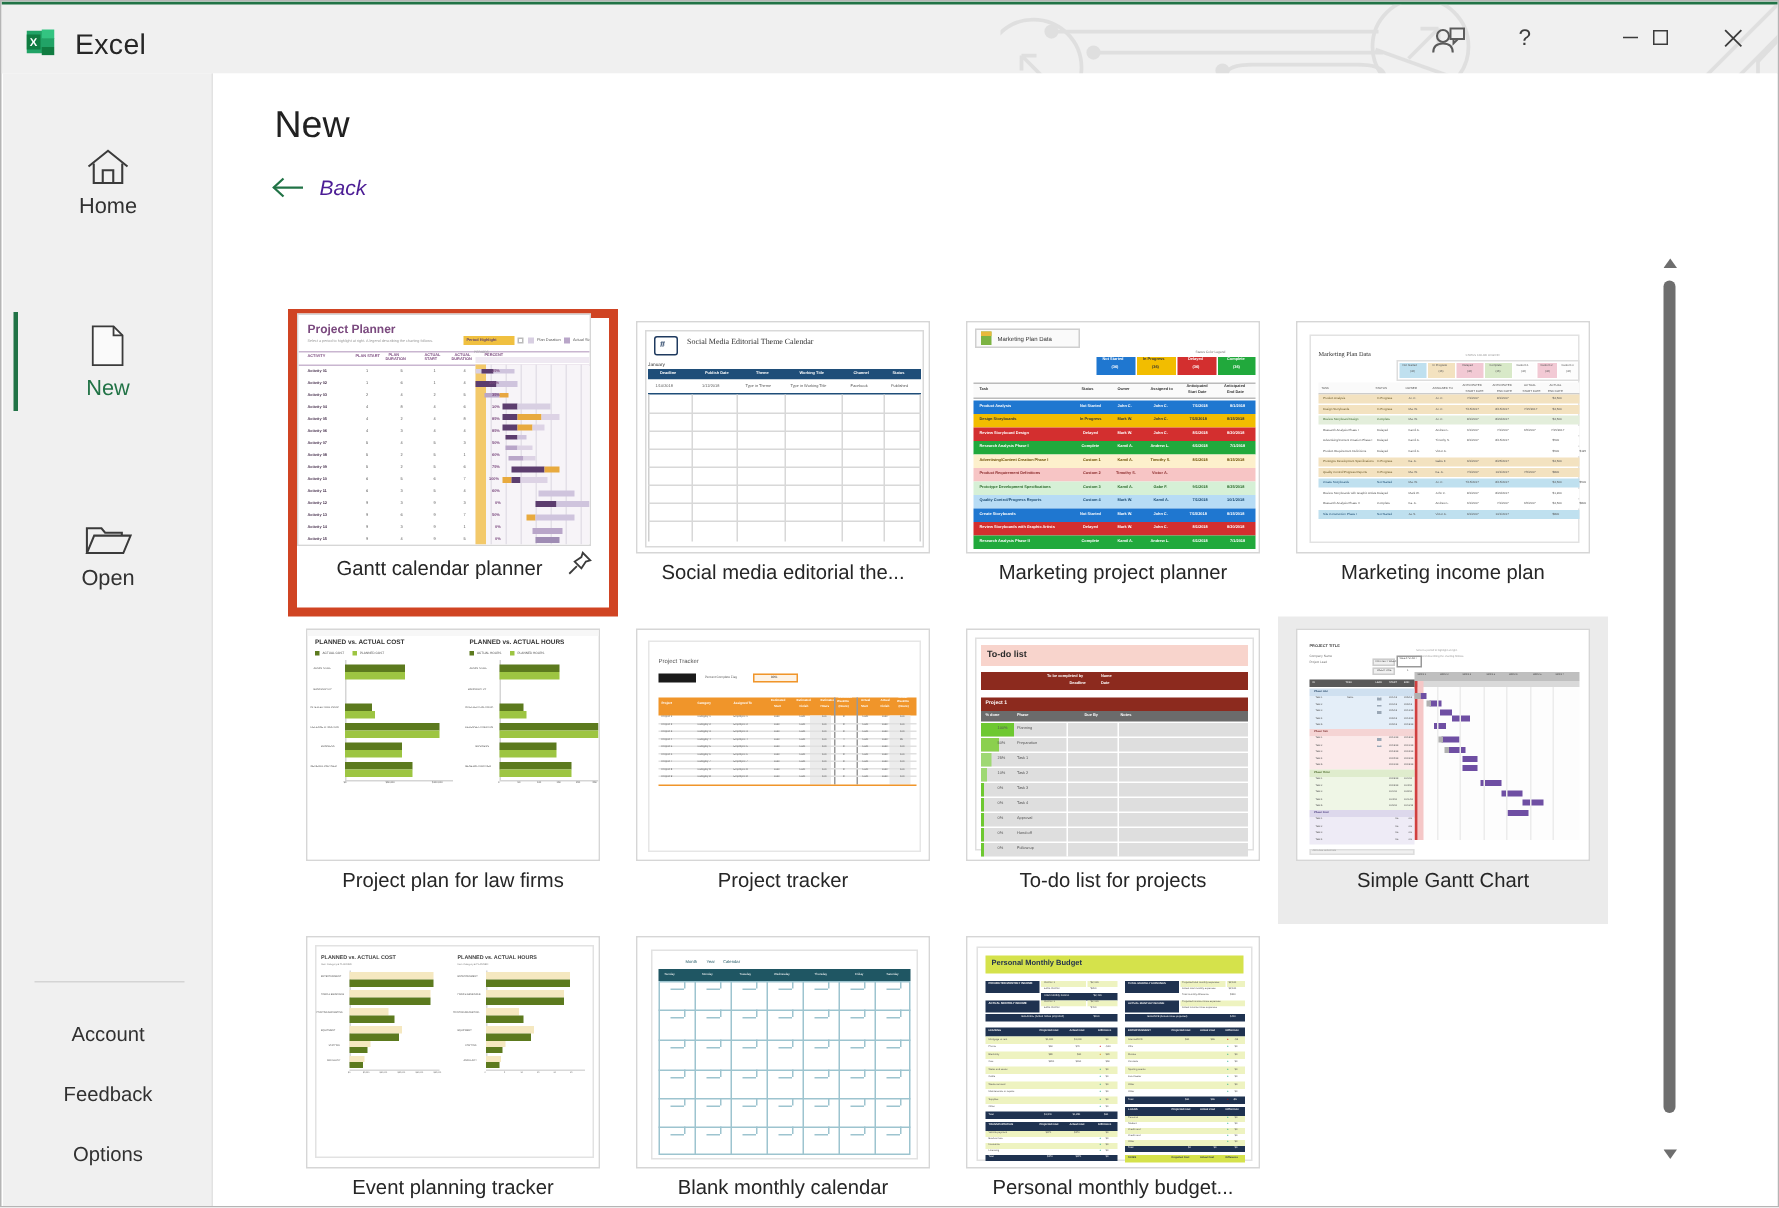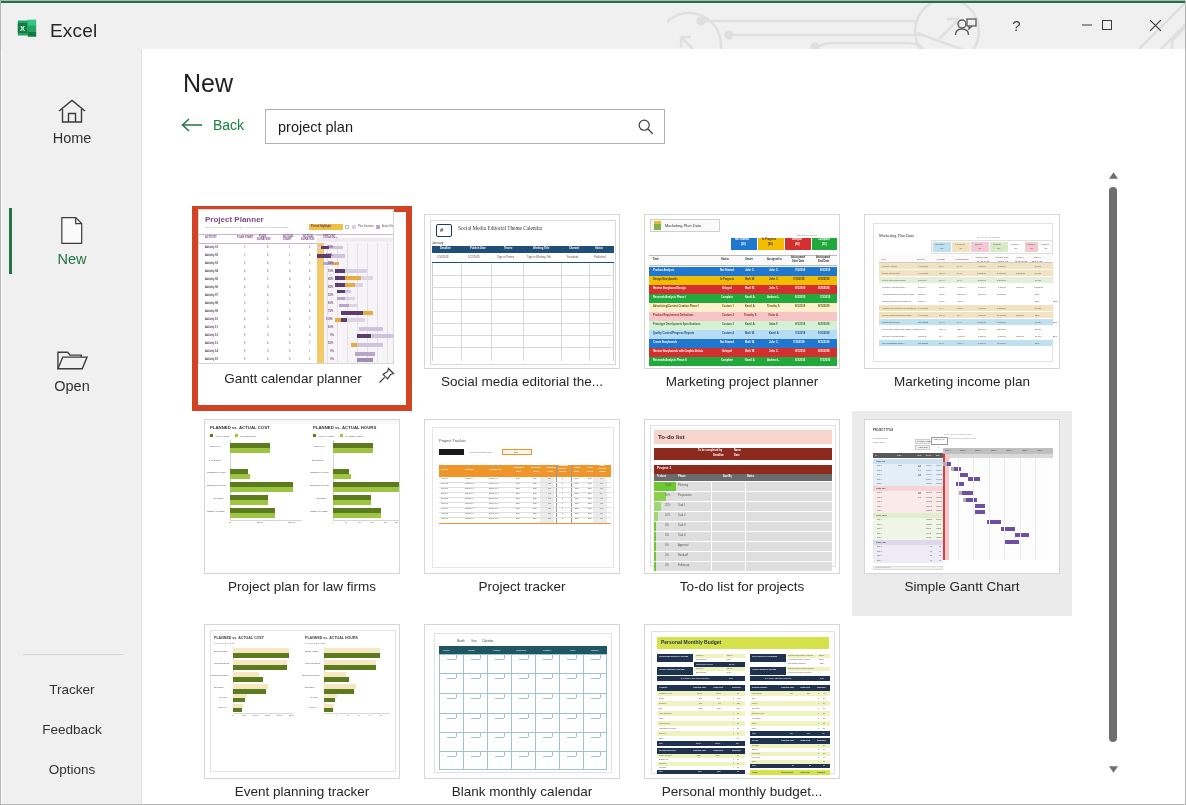--- a/index.html
+++ b/index.html
@@ -91,21 +91,21 @@
   }
   .page-title {
     position: absolute; left: 41px; top: 20px;
     font-size: 25px; color: #212121; font-weight: 400;
   }
   .back-btn {
     position: absolute; left: 39px; top: 68px;
     display: flex; align-items: center; gap: 10px;
     color: #217346; font-size: 14px; cursor: pointer;
   }
-  .back-label { color: #15803d; }
+  .back-label { color: #4c1d95; font-style: italic; }
 
   .search-box {
     position: absolute; left: 123px; top: 60px;
     width: 400px; height: 35px;
     border: 1px solid #b0b0b0; background: #ffffff;
     display: flex; align-items: center;
   }
   .search-input {
     border: 0; outline: 0; flex: 1;
     font-family: "Liberation Sans", sans-serif;
@@ -279,21 +279,21 @@
           <path d="M2 21 L2 4 L12 4 L14.5 7 L26 7 L26 9" fill="none" stroke="#3b3b3b" stroke-width="1.4"></path>
           <path d="M2 21 L7 9 L32 9 L27 21 Z" fill="none" stroke="#3b3b3b" stroke-width="1.4"></path>
         </svg>
       </span>
       <span>Open</span>
     </div>
 
     <div class="sb-divider"></div>
 
     <div class="sb-link sb-account">
-      <span>Tracker</span>
+      <span>Account</span>
     </div>
     <div class="sb-link sb-feedback">
       <span>Feedback</span>
     </div>
     <div class="sb-link sb-options">
       <span>Options</span>
     </div>
   </div>
 
   <div class="main">
@@ -301,29 +301,20 @@
     <div class="page-title">New</div>
 
     <div class="back-btn">
       <svg viewBox="0 0 22 14" width="22" height="14">
         <line x1="1.5" y1="7" x2="21" y2="7" stroke="#217346" stroke-width="1.5"></line>
         <path d="M8 1 L1.5 7 L8 13" fill="none" stroke="#217346" stroke-width="1.5"></path>
       </svg>
       <span class="back-label">Back</span>
     </div>
 
-    <div class="search-box">
-      <input class="search-input" type="text" value="project plan" placeholder="Search for online templates" style="">
-      <div class="search-ico-btn">
-        <svg viewBox="0 0 20 20" width="18" height="18">
-          <circle cx="8" cy="8" r="5.6" fill="none" stroke="#3b3b3b" stroke-width="1.3"></circle>
-          <line x1="12.2" y1="12.2" x2="17.5" y2="17.5" stroke="#3b3b3b" stroke-width="1.3"></line>
-        </svg>
-      </div>
-    </div>
 
     <div class="gallery">
 
       <div class="tile selected" style="left:24px; top:45px;">
         <div class="card"></div>
         <div class="thumb">
           <div class="tn">
             <div class="txt" style="left:6px;top:6px;font-size:8px;color:#7b4a7f;font-weight:bold;">Project Planner</div>
             <div class="txt" style="left:6px;top:17px;font-size:2.5px;color:#999;">Select a period to highlight at right. A legend describing the charting follows.</div>
             <div class="bar" style="left:110px;top:14px;width:34px;height:6px;background:#f0c040;"></div>

